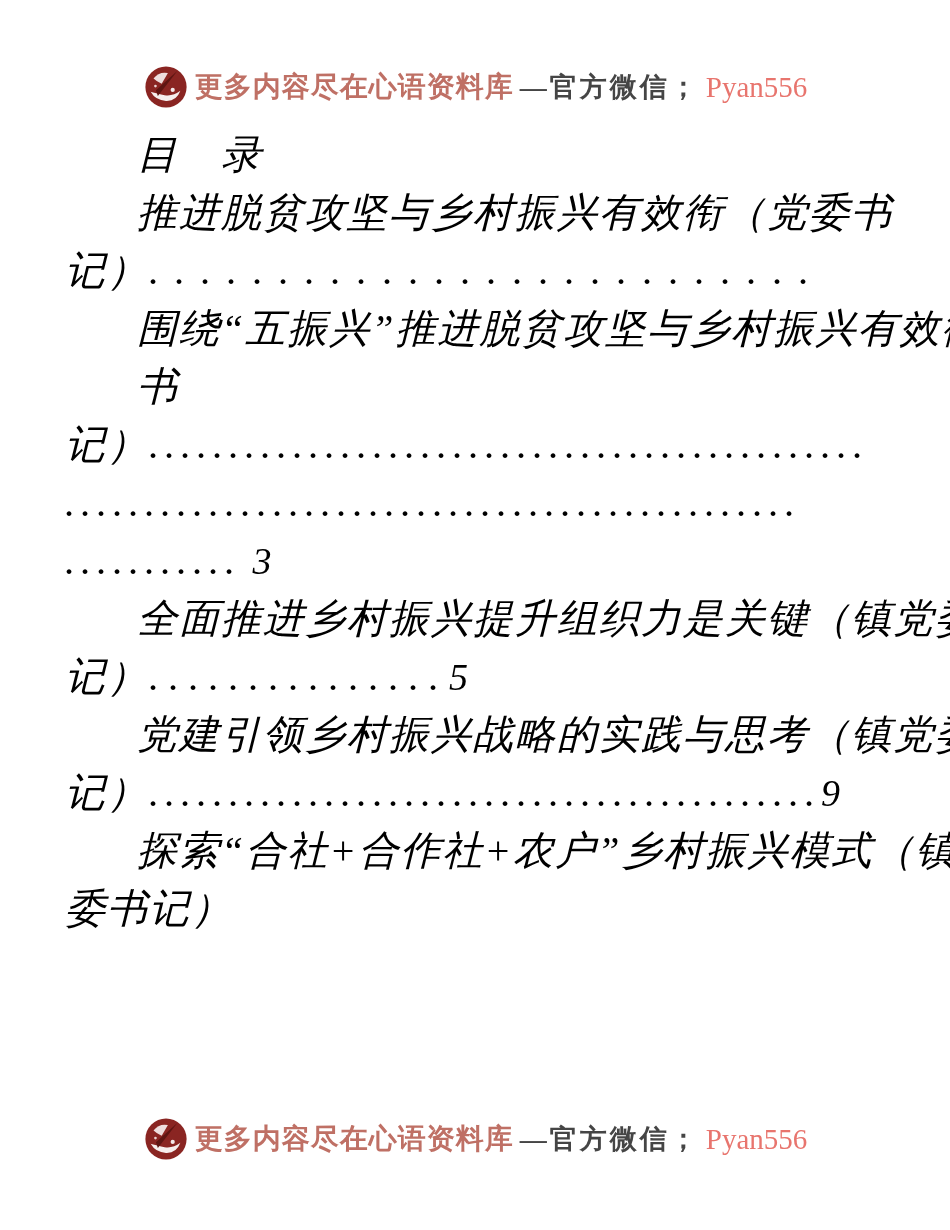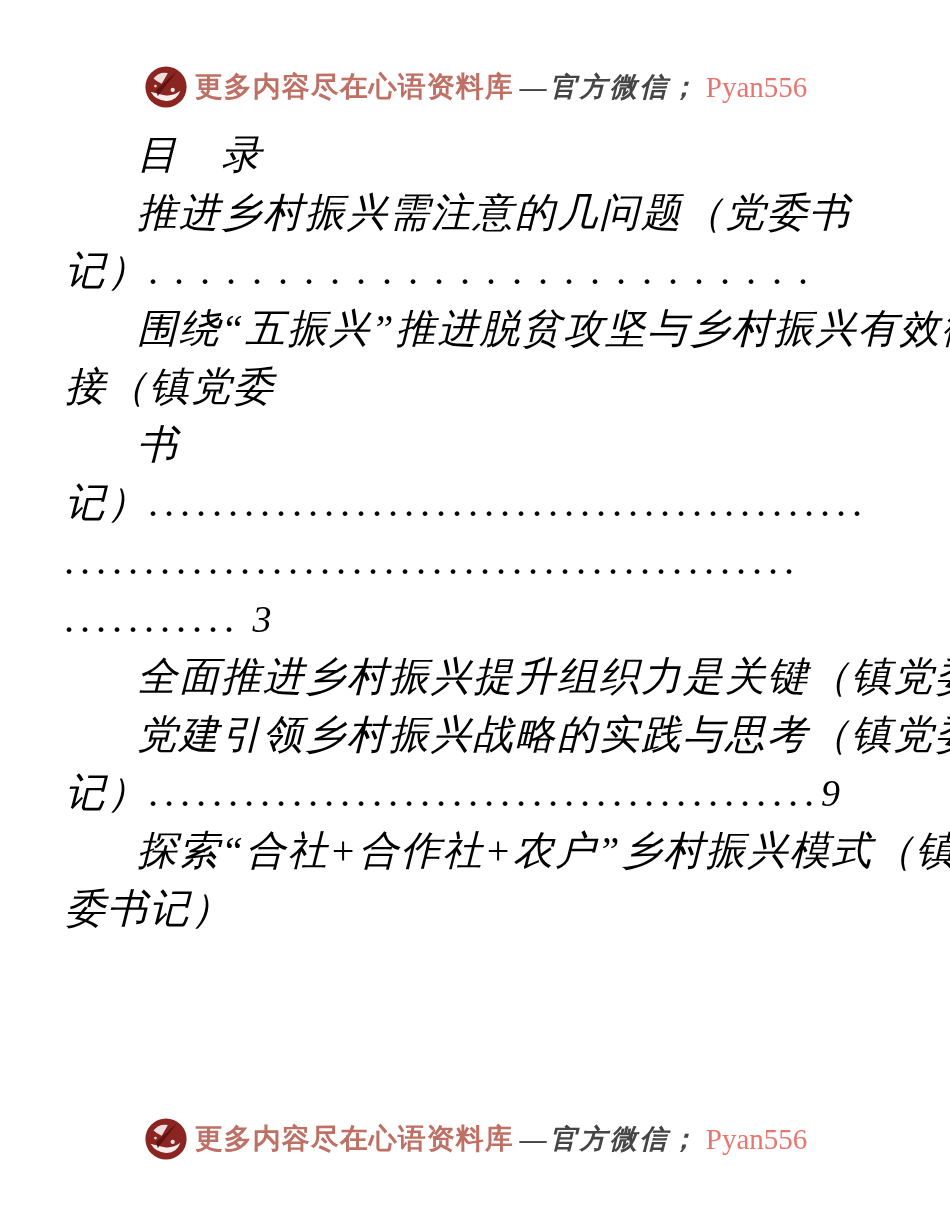--- a/index.html
+++ b/index.html
@@ -30,21 +30,20 @@
   .brandbar.footer { top: 1116px; }
   .logo { width: 46px; height: 46px; flex: 0 0 auto; }
   .tagline {
     font-size: 28px;
     font-weight: bold;
     color: #bf7065;
     letter-spacing: 1px;
   }
   .wechat-label {
     font-size: 27px;
-    font-style: italic;
     font-weight: bold;
     color: #454545;
     letter-spacing: 3px;
   }
   .wechat-id {
     font-size: 29px;
     color: #e8756e;
     font-family: Liberation Serif, serif;
   }
   
@@ -83,38 +82,38 @@
       <circle cx="13" cy="23" r="1.4" fill="#ffffff" opacity="0.8"></circle>
     </svg>
     <span class="tagline">更多内容尽在心语资料库</span>
       <span class="wechat-label">—官方微信；</span>
       <span class="wechat-id">Pyan556</span>
   </div>
 
   <div class="toc">
     <div class="toc-line indent"><span>目　录</span></div>
 
-    <div class="toc-line indent"><span>推进乡村振兴需注意的几问题（党委书</span></div>
+    <div class="toc-line indent"><span>推进脱贫攻坚与乡村振兴有效衔（党委书</span></div>
 
     <div class="toc-line"><span>记）</span><span class="dots">..........................</span></div>
 
     <div class="toc-line indent"><span>围绕“五振兴”推进脱贫攻坚与乡村振兴有效衔</span></div>
 
-    <div class="toc-line"><span>接（镇党委</span></div>
 
     <div class="toc-line indent"><span>书</span></div>
 
     <div class="toc-line"><span>记）</span><span class="dots ds-b">.............................................</span></div>
 
     <div class="toc-line"><span class="dots ds-b">..............................................</span></div>
 
     <div class="toc-line"><span class="dots ds-b">...........</span><span class="pg"> 3</span></div>
 
     <div class="toc-line indent"><span>全面推进乡村振兴提升组织力是关键（镇党委书</span></div>
 
+    <div class="toc-line"><span>记）</span><span class="dots ds-c">...............</span><span class="pg">5</span></div>
 
     <div class="toc-line indent"><span>党建引领乡村振兴战略的实践与思考（镇党委书</span></div>
 
 
 
     <div class="toc-line"><span>记）</span><span class="dots ds-b">..........................................</span><span class="pg">9</span></div>
 
     <div class="toc-line indent"><span>探索“合社+合作社+农户”乡村振兴模式（镇党</span></div>
 
     <div class="toc-line"><span>委书记）</span></div>

